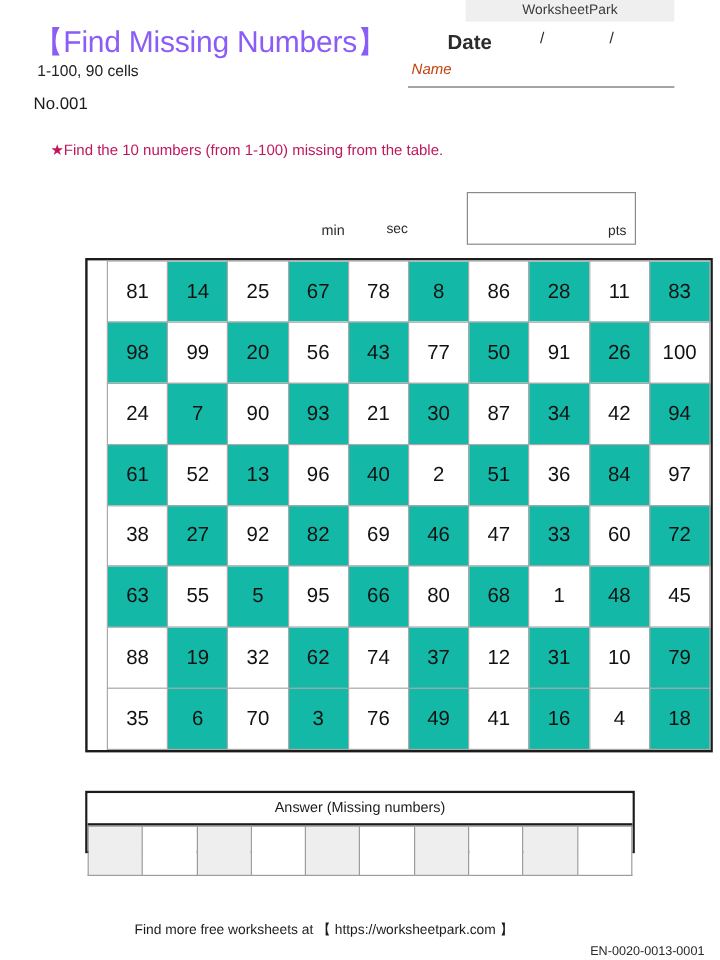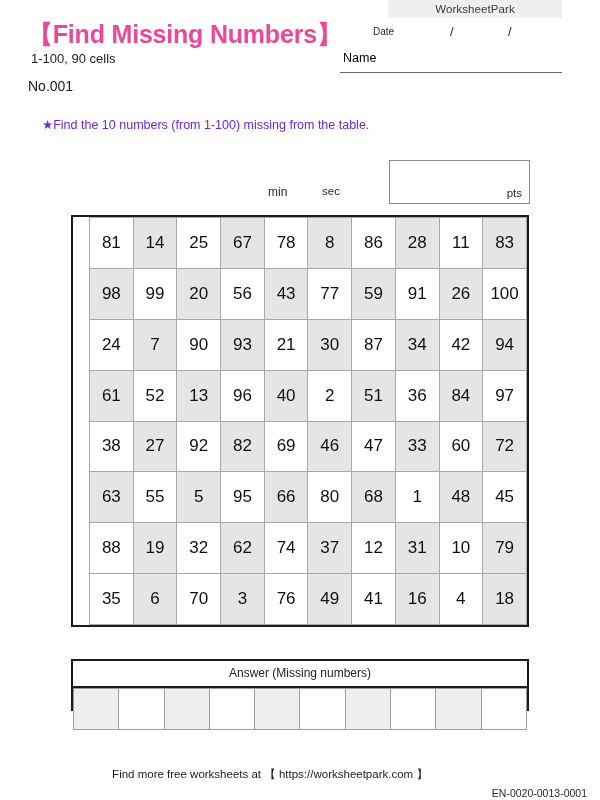--- a/index.html
+++ b/index.html
@@ -38,22 +38,23 @@
     position: absolute;
     left: 340px;
     top: 24px;
     width: 222px;
     height: 20px;
   }
   .date-label {
     position: absolute;
     left: 33px;
     top: 2px;
-    font-size: 10px;
-    color: #2b2b2b;
+    font-size: 17px;
+    color: #2b2b2b;
+    font-weight: bold;
   }
   .slash-1 {
     position: absolute;
     left: 110px;
     top: 0px;
     font-size: 13px;
     color: #2b2b2b;
   }
   .slash-2 {
     position: absolute;
@@ -68,30 +69,31 @@
     top: 50px;
     width: 222px;
     height: 22px;
     border-bottom: 1.6px solid #6b6b6b;
   }
   .name-label {
     position: absolute;
     left: 3px;
     top: 1px;
     font-size: 12.5px;
-    color: #000000;
+    color: #c2410c;
+    font-style: italic;
   }
 
   .title {
     position: absolute;
     left: 28px;
     top: 18px;
     font-size: 25px;
-    font-weight: 700;
-    color: #ec4899;
+    font-weight: 400;
+    color: #8b5cf6;
     letter-spacing: -0.2px;
     white-space: nowrap;
   }
   .subtitle {
     position: absolute;
     left: 31px;
     top: 51px;
     font-size: 13px;
     color: #222222;
     white-space: nowrap;
@@ -104,21 +106,21 @@
     color: #1b1b1b;
     white-space: nowrap;
   }
 
   
   .instruction {
     position: absolute;
     left: 42px;
     top: 117px;
     font-size: 12.5px;
-    color: #6d28d9;
+    color: #be185d;
     white-space: nowrap;
   }
 
   
   .timer-row {
     position: absolute;
     left: 0;
     top: 158px;
     width: 600px;
     height: 46px;
@@ -153,21 +155,21 @@
     font-size: 11.5px;
     color: #2b2b2b;
     padding-left: 20px;
   }
 
   
   .grid-wrap {
     position: absolute;
     left: 71px;
     top: 215px;
-    width: 458px;
+    width: 523px;
     height: 412px;
     border: 2.2px solid #1c1c1c;
     box-sizing: border-box;
     background: #ffffff;
     padding-left: 16px;
   }
   table.num-grid {
     width: 100%;
     height: 100%;
     border-collapse: collapse;
@@ -175,21 +177,21 @@
   }
   table.num-grid td {
     border: 1px solid #a9a9a9;
     text-align: center;
     vertical-align: middle;
     font-size: 17px;
     color: #111111;
     padding: 0;
   }
   table.num-grid td.shaded {
-    background: #e5e5e5;
+    background: #14b8a6;
   }
   table.num-grid td.plain {
     background: #ffffff;
   }
 
   
   .answer-wrap {
     position: absolute;
     left: 71px;
     top: 659px;
@@ -292,21 +294,21 @@
           <td class="plain">11</td>
           <td class="shaded">83</td>
         </tr>
         <tr>
           <td class="shaded">98</td>
           <td class="plain">99</td>
           <td class="shaded">20</td>
           <td class="plain">56</td>
           <td class="shaded">43</td>
           <td class="plain">77</td>
-          <td class="shaded">59</td>
+          <td class="shaded">50</td>
           <td class="plain">91</td>
           <td class="shaded">26</td>
           <td class="plain">100</td>
         </tr>
         <tr>
           <td class="plain">24</td>
           <td class="shaded">7</td>
           <td class="plain">90</td>
           <td class="shaded">93</td>
           <td class="plain">21</td>

